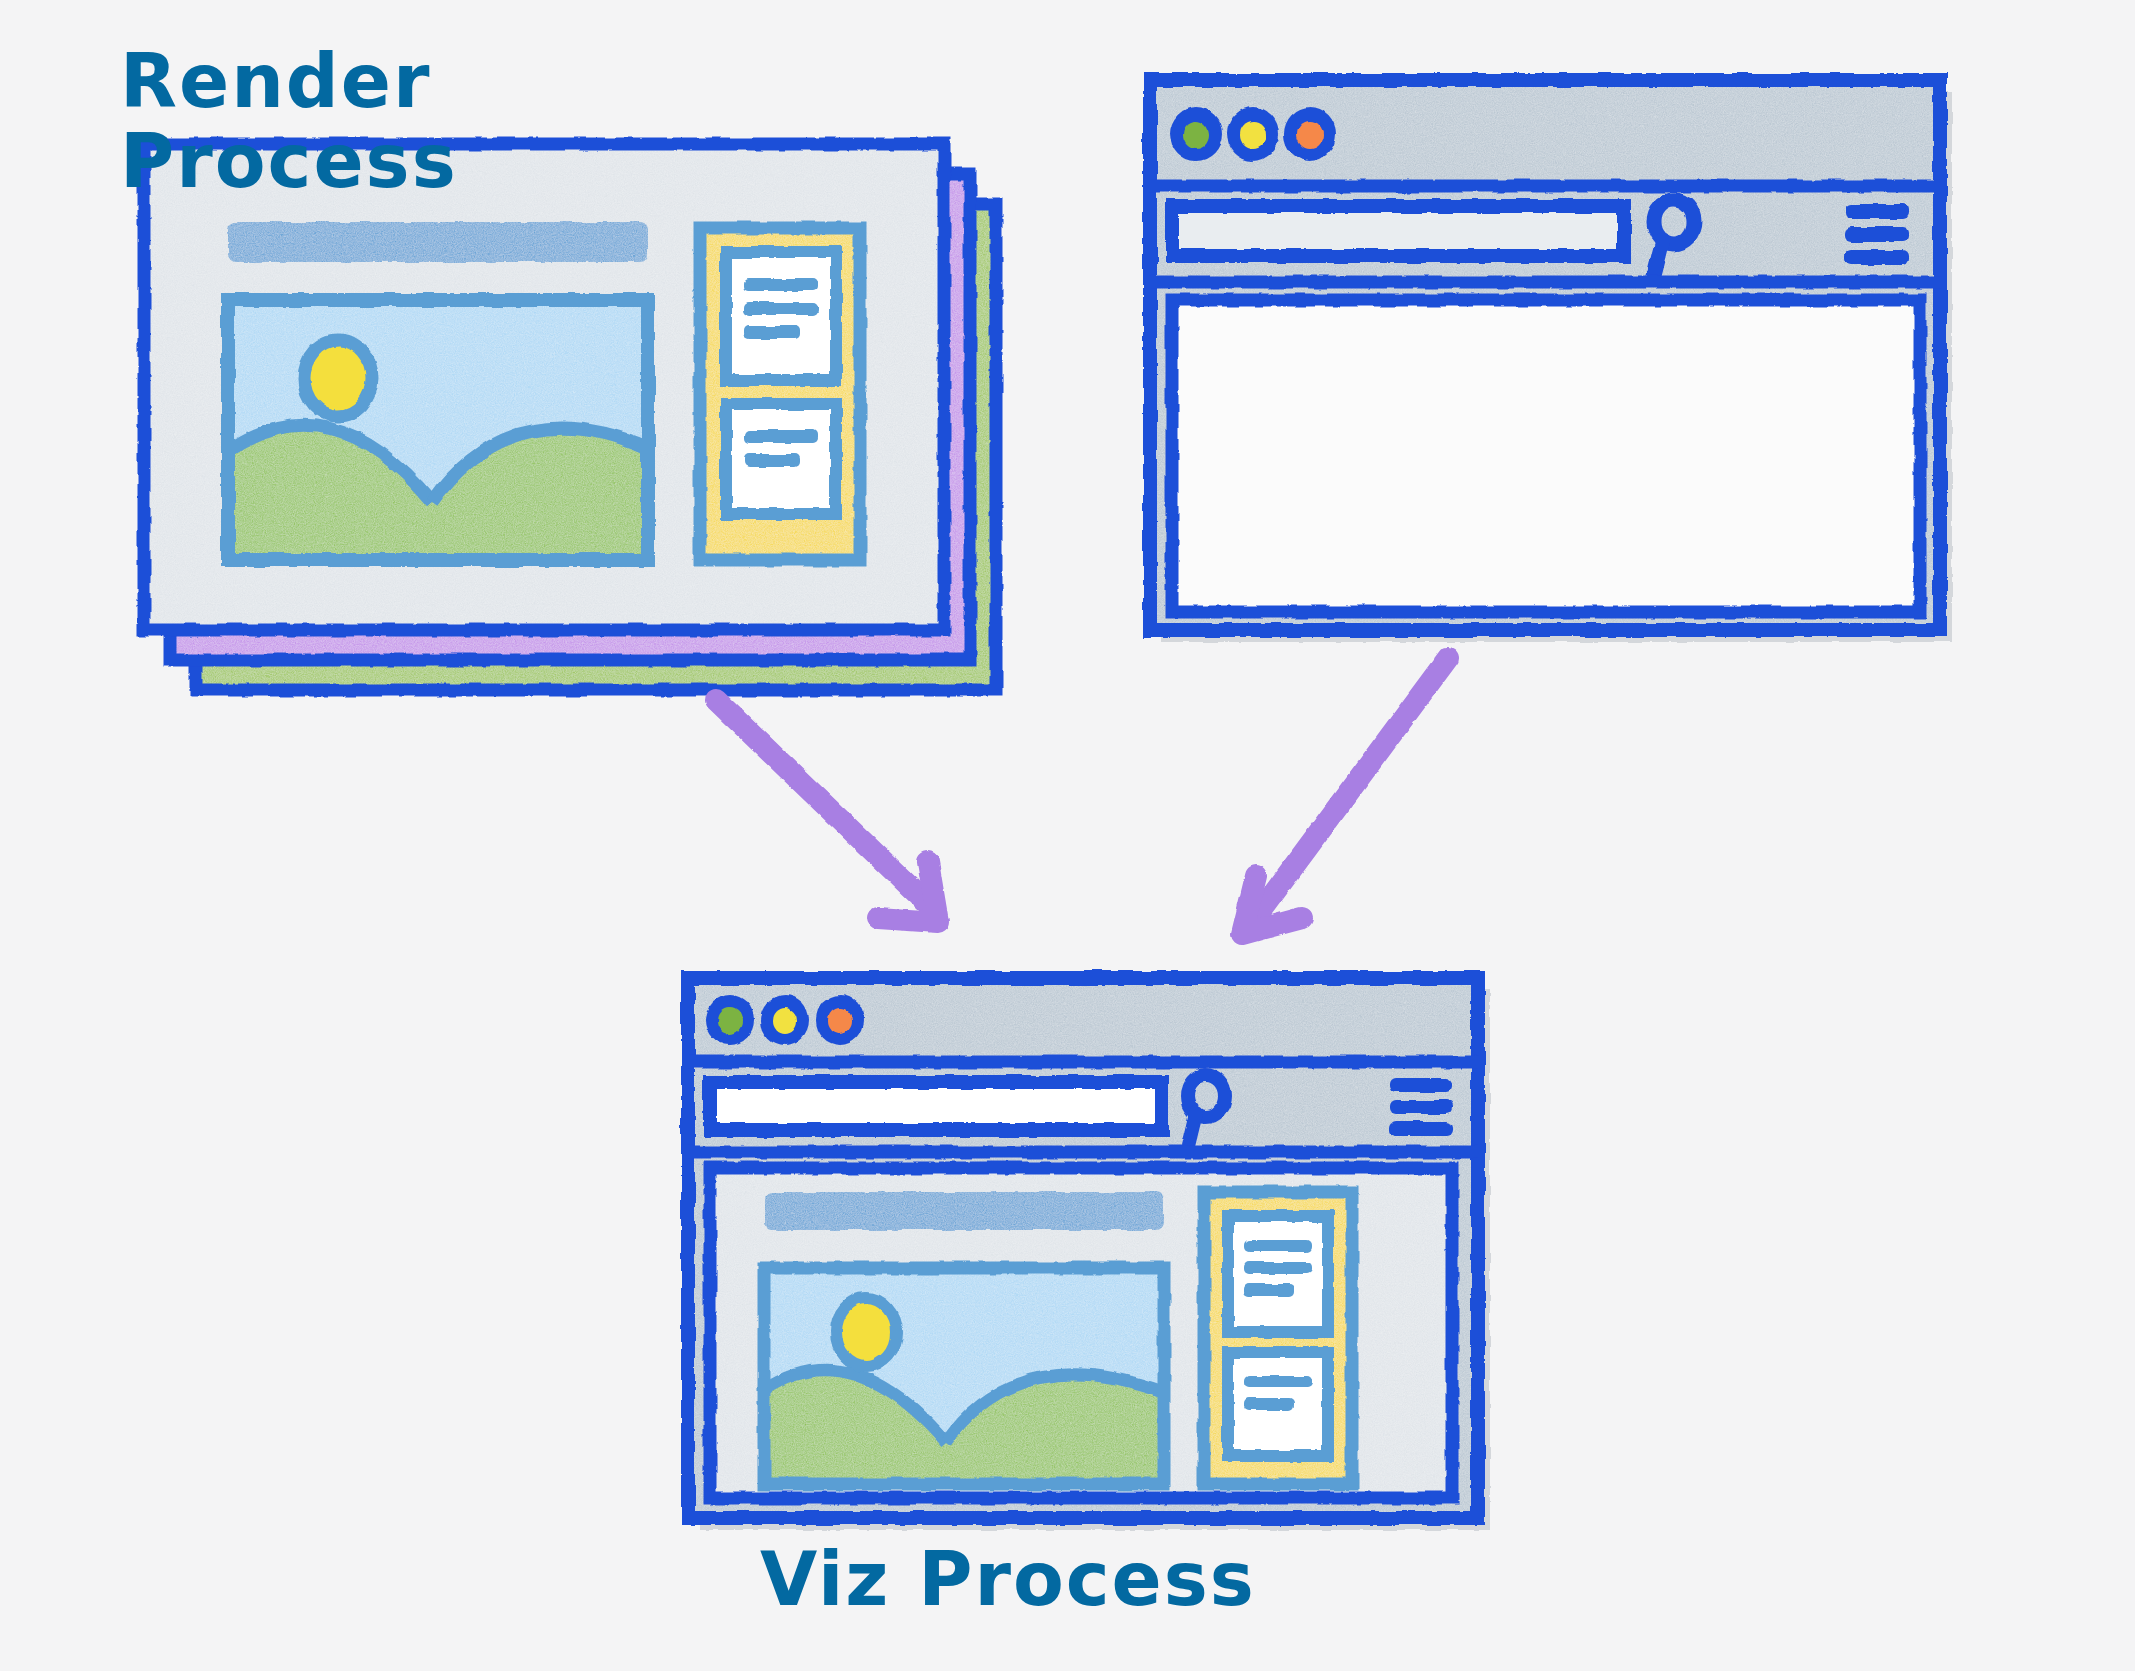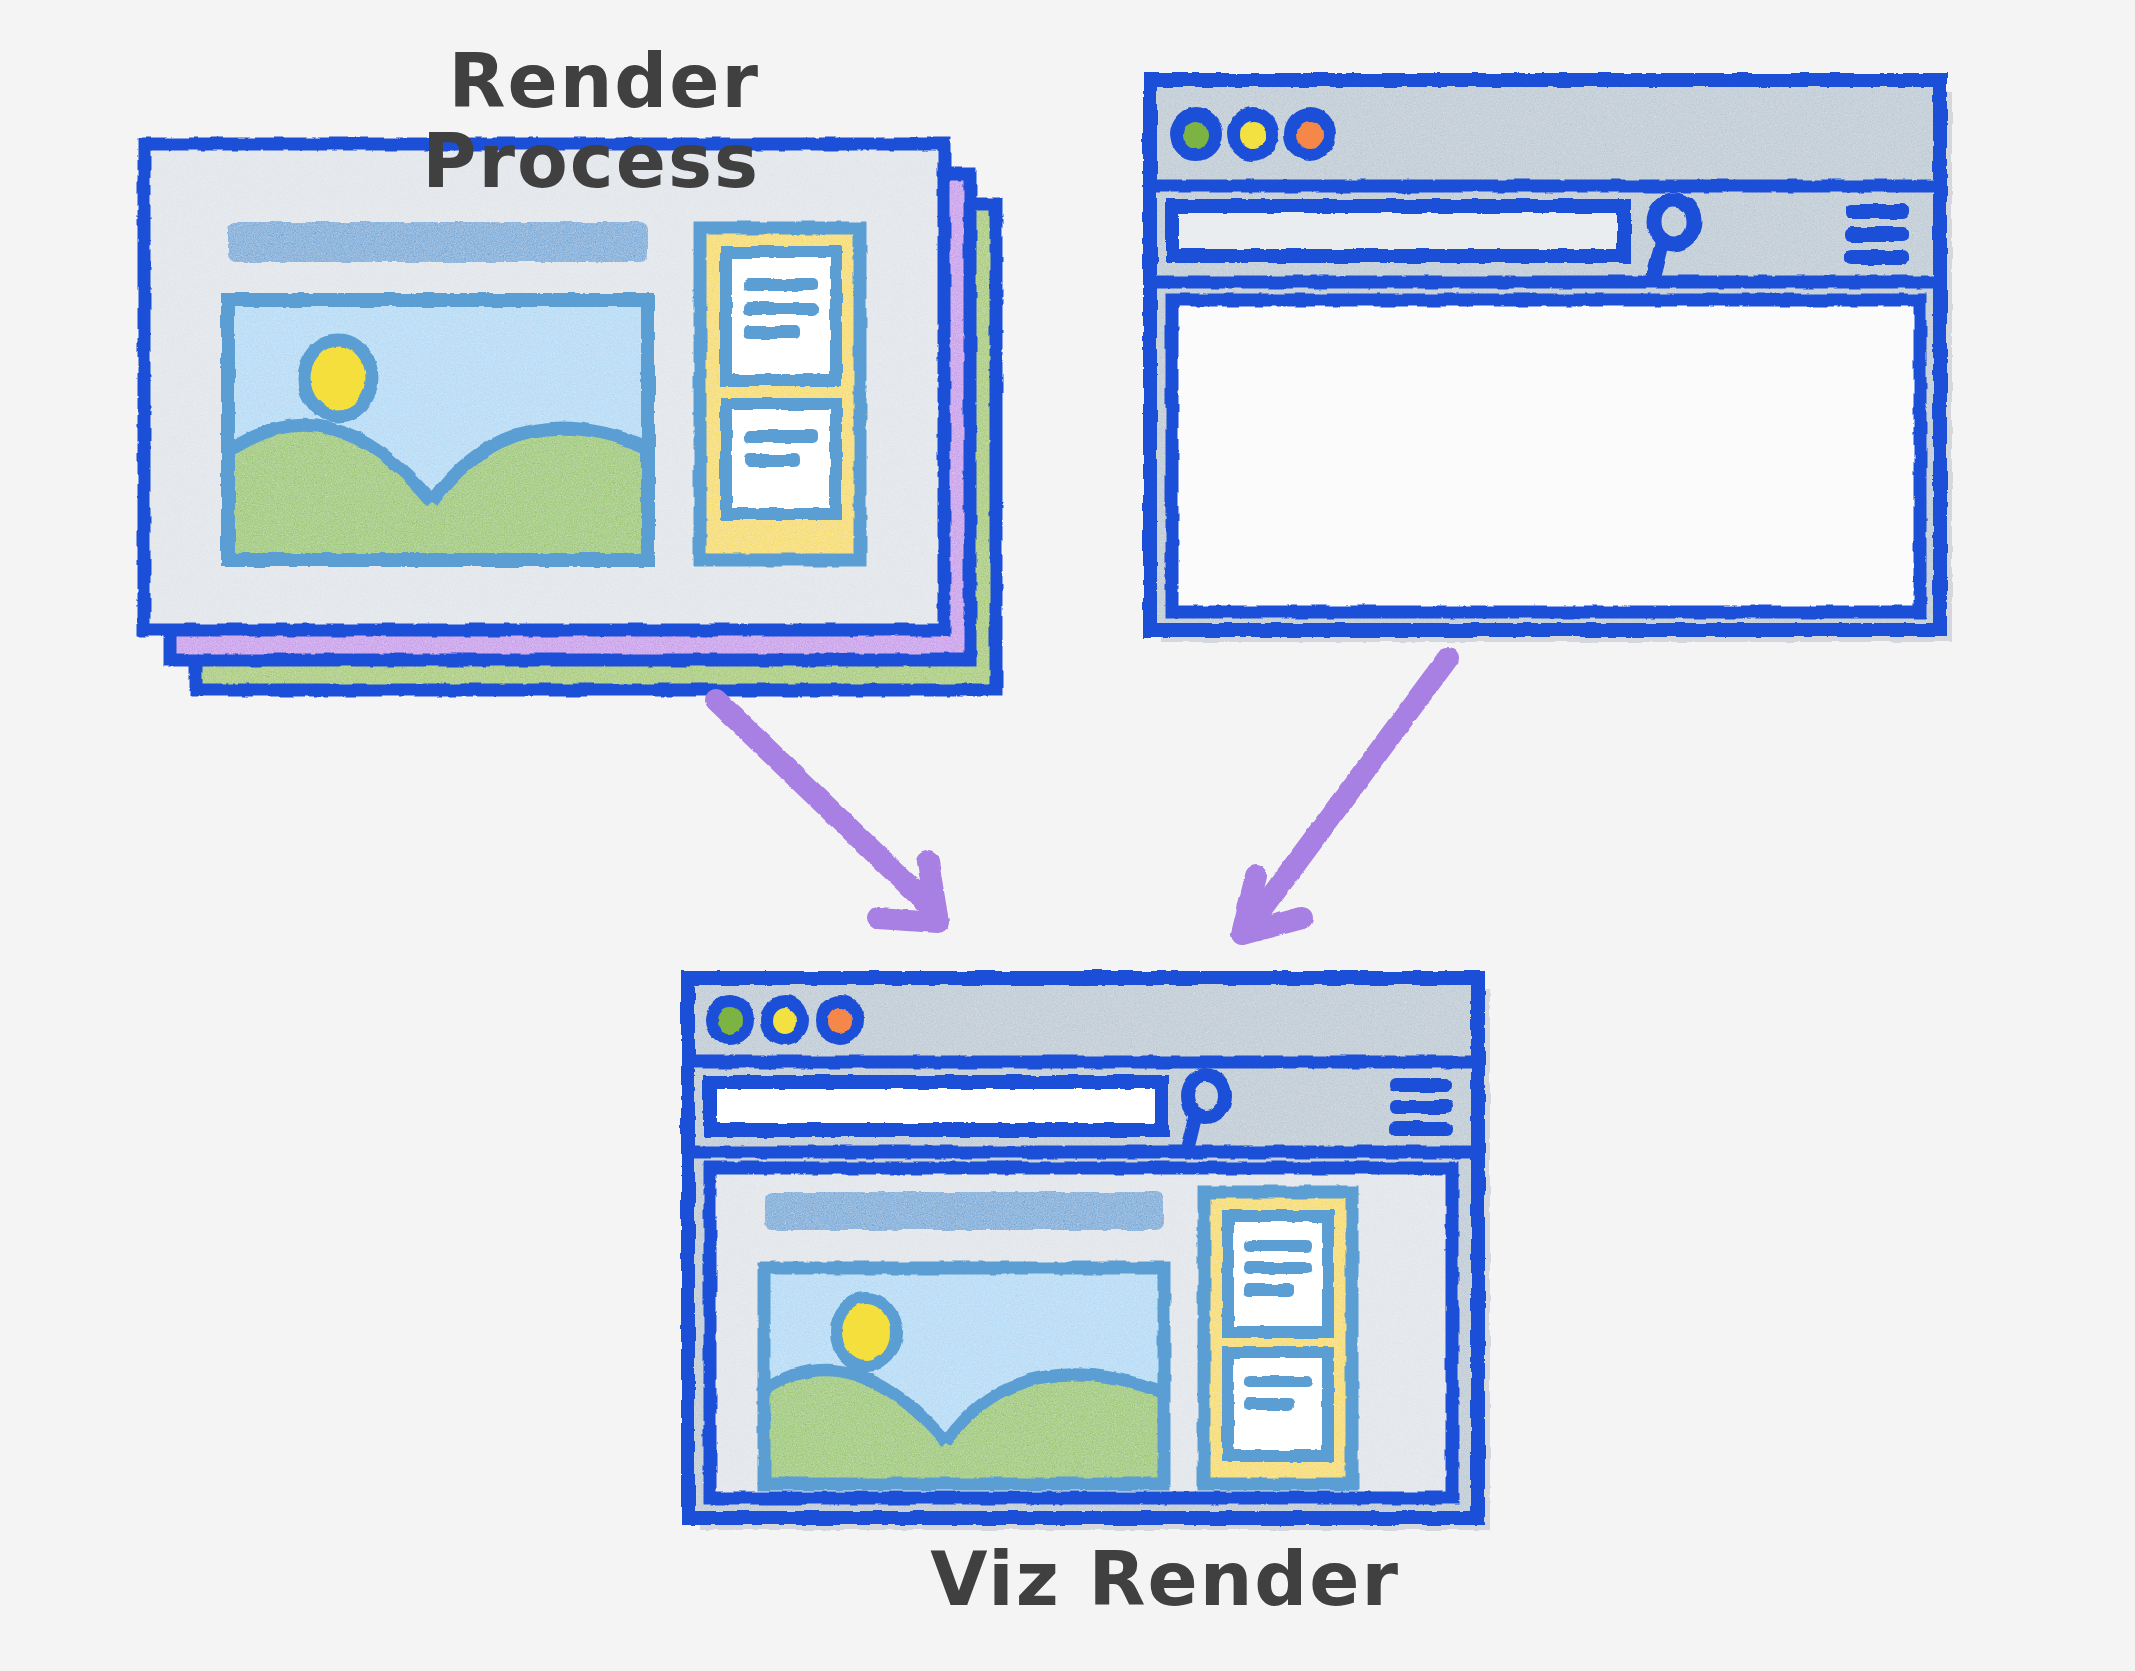--- a/index.html
+++ b/index.html
@@ -8,25 +8,25 @@
   }
   body {
     width: 2135px; height: 1671px;
     position: relative;
     overflow: hidden;
     font-family: "DejaVu Sans", sans-serif;
   }
   #canvas { position: absolute; inset: 0; }
   .hand-label {
     position: absolute;
-    color: #404040;
+    color: #0369a1;
     font-family: "DejaVu Sans", sans-serif;
     font-weight: bold;
     letter-spacing: 2px;
-    text-align: right;
+    text-align: left;
     line-height: 1.08;
     white-space: pre-line;
     user-select: none;
   }
   #render-title { left: 120px; top: 42px; width: 640px; font-size: 74px; }
   #browser-title {
     left: 1270px; top: 310px; width: 520px; font-size: 74px;
   }
   #viz-title { left: 760px; top: 1540px; width: 640px; font-size: 74px; }
   svg { position: absolute; left: 0; top: 0; }
@@ -196,15 +196,15 @@
           <rect x="1244" y="1376" width="68" height="12" rx="5" fill="#5a9ed4"></rect>
           <rect x="1244" y="1398" width="50" height="12" rx="5" fill="#5a9ed4"></rect>
         </g>
       </g>
     </g>
   </svg>
 
   <div class="hand-label" id="render-title">Render Process</div>
 
 
-  <div class="hand-label" id="viz-title">Viz Render</div>
+  <div class="hand-label" id="viz-title">Viz Process</div>
 
 </div>
 
 </body></html>

